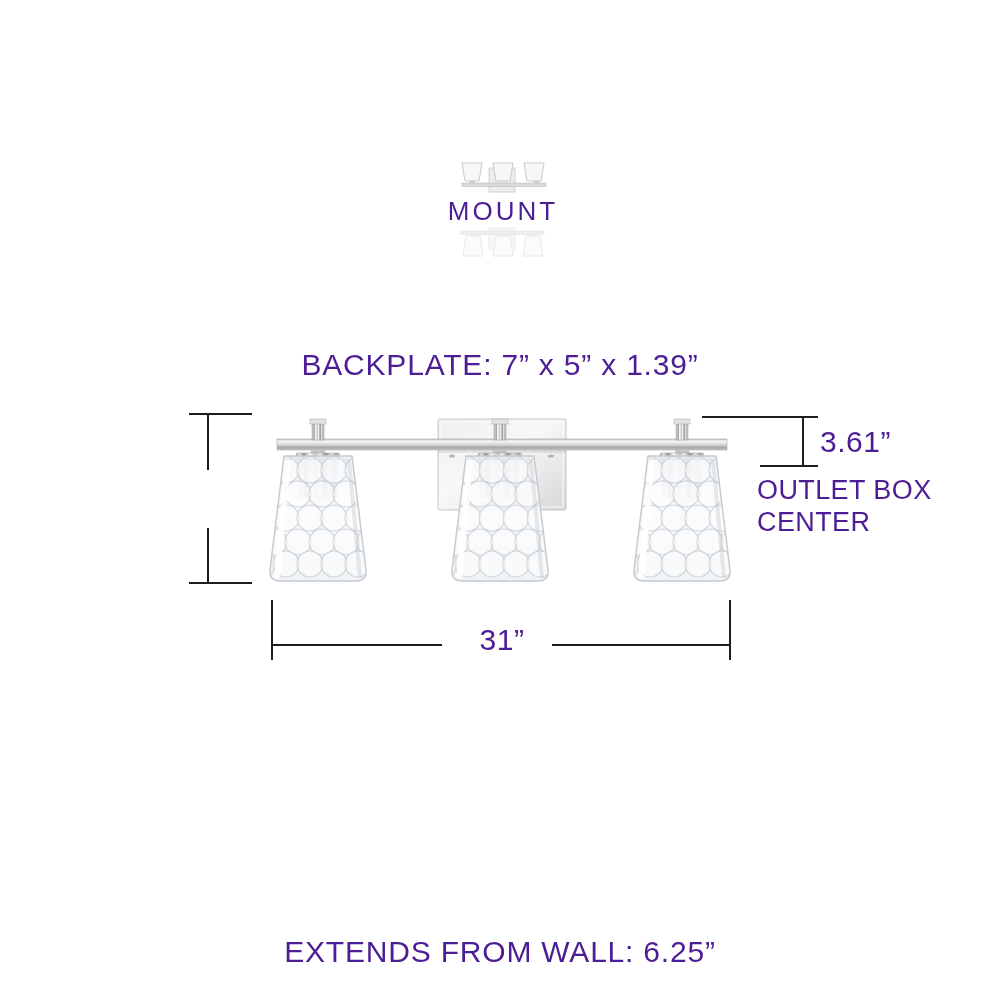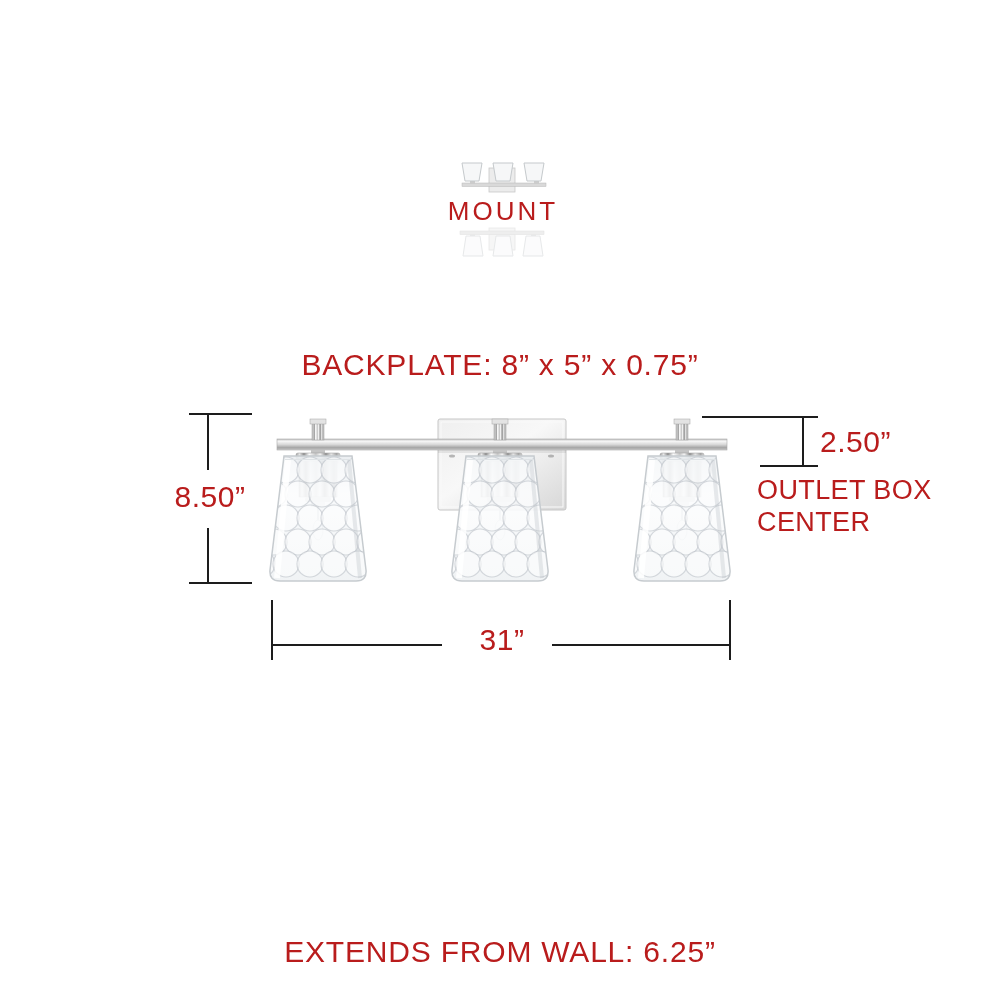--- a/index.html
+++ b/index.html
@@ -4,21 +4,21 @@
 <style>
   html,body{margin:0;padding:0;background:#ffffff;}
   .canvas{
     position:relative;
     width:1000px;height:1000px;
     background:#ffffff;
     overflow:hidden;
     font-family:"Liberation Sans", sans-serif;
     color:#343434;
   }
-  .txt{position:absolute;white-space:nowrap;color:#b91c1c;}
+  .txt{position:absolute;white-space:nowrap;color:#4c1d95;}
   .center-wide{left:0;width:1000px;text-align:center;}
   #mount-label{top:196px;left:403px;width:200px;text-align:center;font-size:26px;letter-spacing:3px;}
   #backplate-label{top:348px;font-size:30px;letter-spacing:0.8px;}
   #height-label{top:480px;left:150px;width:120px;text-align:center;font-size:30px;letter-spacing:0.5px;}
   #offset-label{top:425px;left:820px;font-size:30px;letter-spacing:0.5px;}
   #outlet-label{top:475px;left:757px;font-size:27px;letter-spacing:0.4px;line-height:1.17;white-space:pre-line;}
   #width-label{top:623px;left:450px;width:104px;text-align:center;font-size:30px;letter-spacing:0.5px;}
   #extends-label{top:899px;font-size:30px;letter-spacing:0.8px;margin-top:36px;}
   svg{position:absolute;top:0;left:0;}
 </style>
@@ -167,21 +167,20 @@
       <g>
         <path d="M272,600 V660"></path>
         <path d="M730,600 V660"></path>
         <path d="M272,645 H442"></path>
         <path d="M552,645 H730"></path>
       </g>
     </g>
   </svg>
 
   <div class="txt" id="mount-label">MOUNT</div>
-  <div class="txt center-wide" id="backplate-label">BACKPLATE: 8” x 5” x 0.75”</div>
-  <div class="txt" id="height-label">8.50”</div>
-  <div class="txt" id="offset-label">2.50”</div>
+  <div class="txt center-wide" id="backplate-label">BACKPLATE: 7” x 5” x 1.39”</div>
+  <div class="txt" id="offset-label">3.61”</div>
   <div class="txt" id="outlet-label">OUTLET BOX
 CENTER</div>
   <div class="txt" id="width-label">31”</div>
   <div class="txt center-wide" id="extends-label">EXTENDS FROM WALL: 6.25”</div>
 
 </div>
 
 </body></html>

